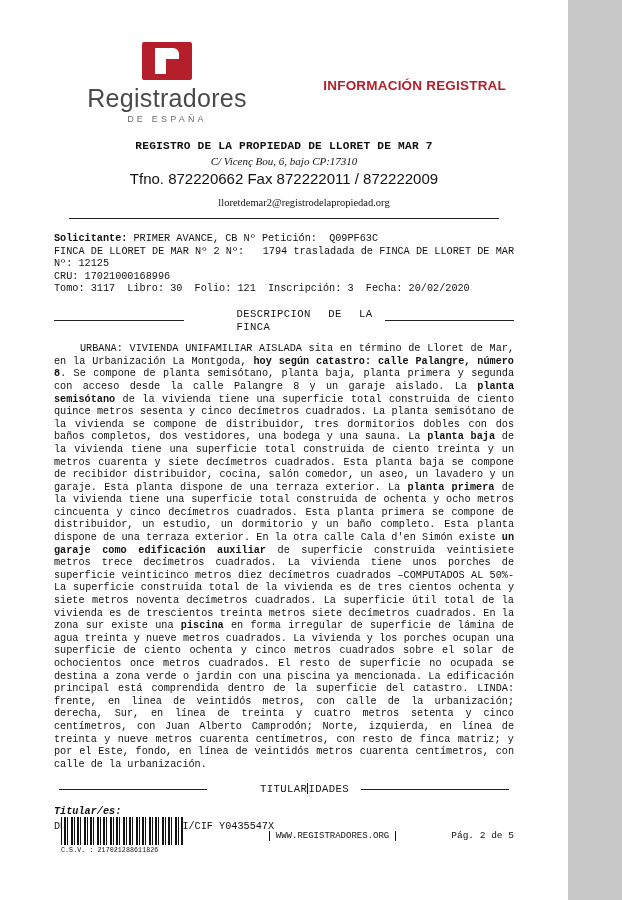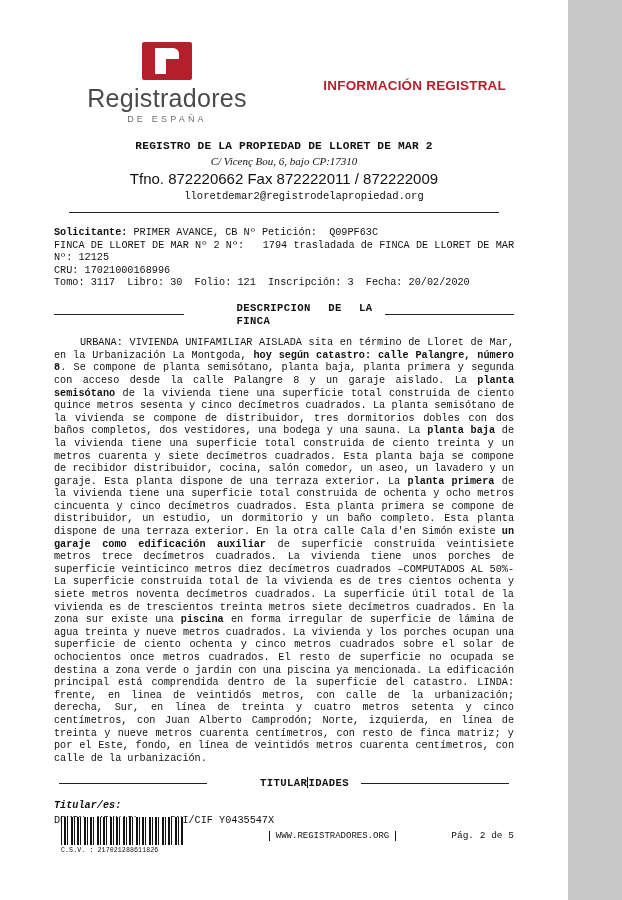--- a/index.html
+++ b/index.html
@@ -117,24 +117,24 @@
     color: #111;
     margin-top: 3px;
   }
   .registry .r-phone {
     font-family: Liberation Sans, sans-serif;
     font-size: 15px;
     color: #111;
     margin-top: 3px;
   }
   .registry .r-mail {
-    font-family: Liberation Mono, monospace;
+    font-family: Liberation Serif, serif;
     font-size: 10.5px;
     color: #111;
-    margin-top: 3px;
+    margin-top: 10px;
     padding-left: 40px;
   }
   .rule {
     width: 430px;
     height: 1px;
     background: #222;
     margin: 10px auto 0 auto;
   }
   
   .doc {
@@ -157,21 +157,21 @@
     margin: 12px 0 10px 0;
   }
   .section-sep .line {
     width: 148px;
     height: 1px;
     background: #222;
   }
   .section-sep .title {
     font-family: "Liberation Mono", monospace;
     font-size: 10.6px;
-    font-weight: bold;
+    font-weight: normal;
     letter-spacing: 0.4px;
     margin-left: 41px;
   }
   .para {
     text-indent: 26px;
     text-align: justify;
     margin: 0;
   }
   .ref-cat {
     margin-top: 2px;
@@ -250,21 +250,21 @@
         <span class="notch"></span>
         <span class="leg"></span>
       </div>
       <div class="logo-text">Registradores</div>
       <div class="logo-sub">DE ESPAÑA</div>
     </div>
     <div class="info-registral">INFORMACIÓN REGISTRAL</div>
   </div>
 
   <div class="registry">
-    <div class="r-title">REGISTRO DE LA PROPIEDAD DE LLORET DE MAR 2</div>
+    <div class="r-title">REGISTRO DE LA PROPIEDAD DE LLORET DE MAR 7</div>
     <div class="r-addr">C/ Vicenç Bou, 6, bajo CP:17310</div>
     <div class="r-phone">Tfno. 872220662  Fax 872222011 / 872222009</div>
     <div class="r-mail">lloretdemar2@registrodelapropiedad.org</div>
     <div class="rule"></div>
   </div>
 
   <div class="doc">
     <div class="meta-line"><span class="solicitante-label">Solicitante:</span> <span>PRIMER AVANCE, CB Nº Petición:  Q09PF63C</span></div>
     <div class="meta-line">FINCA DE LLORET DE MAR Nº 2 Nº:   1794 trasladada de FINCA DE LLORET DE MAR Nº: 12125</div>
     <div class="meta-line">CRU: 17021000168996</div>

